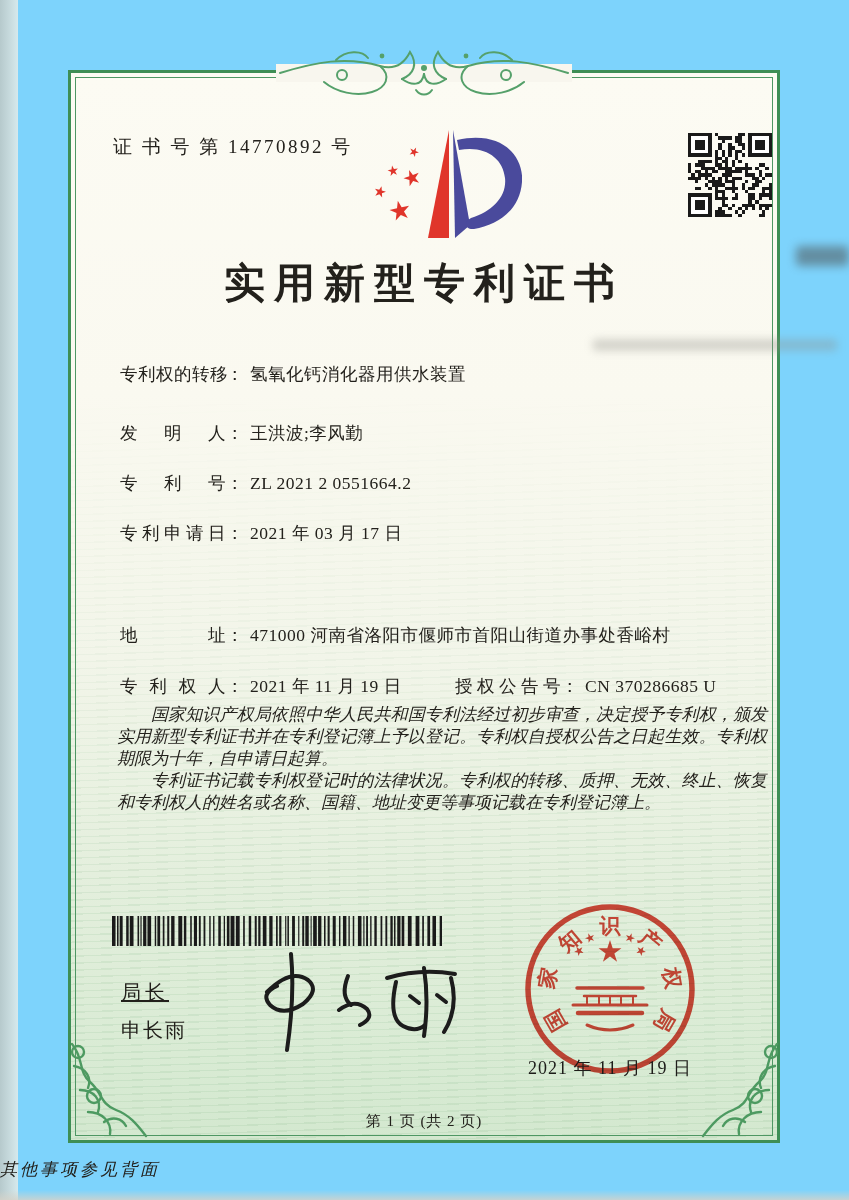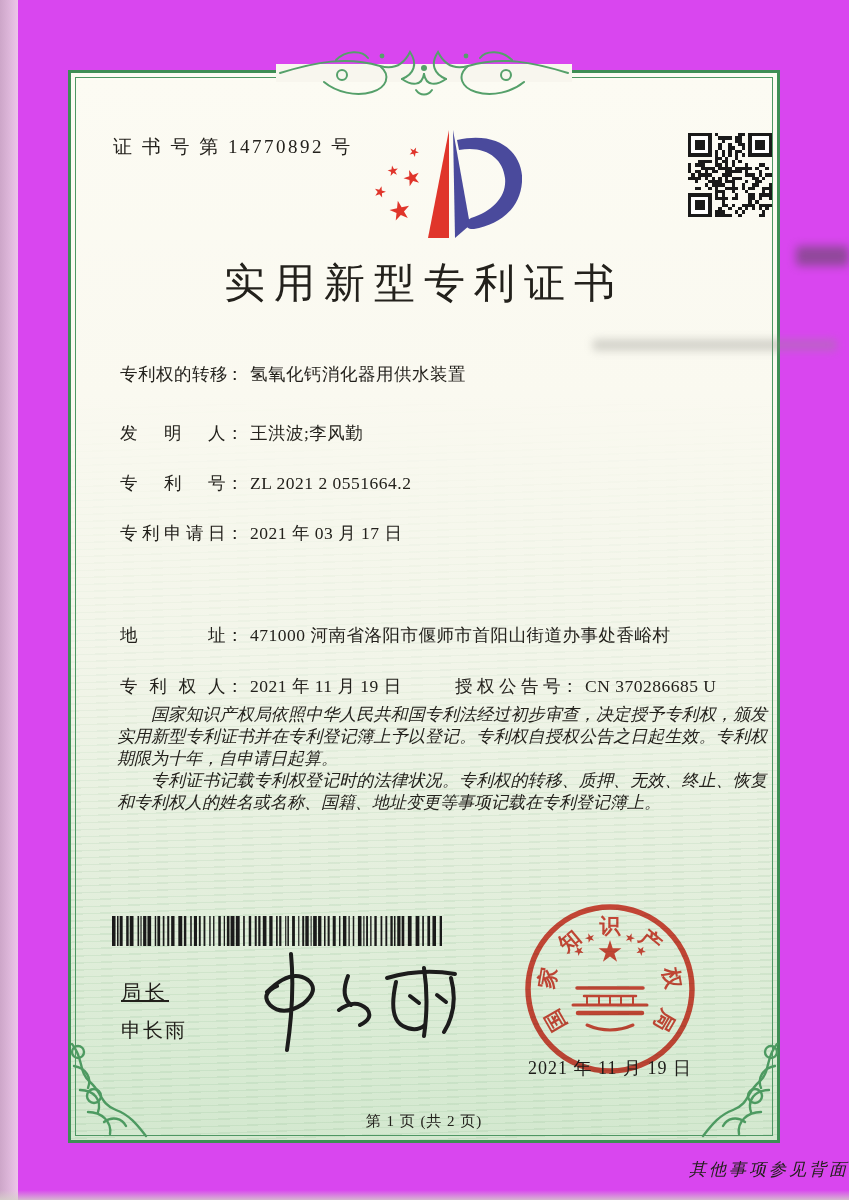--- a/index.html
+++ b/index.html
@@ -1,18 +1,18 @@
 <!DOCTYPE html>
 <html><head>
 <meta charset="utf-8">
 <style>
   html,body{margin:0;padding:0;background:#e9e6dd;}
   .page{
     position:relative; width:849px; height:1200px; margin:0 auto;
-    background:#d946ef; overflow:hidden;
+    background:#7dd3fc; overflow:hidden;
     font-family:"Liberation Serif","DejaVu Serif",serif;
     color:#23211c;
   }
   .edge-shadow{position:absolute;left:0;top:0;width:18px;height:100%;
     background:linear-gradient(90deg,#c9c6bc,#f3f0e7);opacity:.75;}
   .edge-shadow-bottom{position:absolute;left:0;bottom:0;width:100%;height:10px;
     background:linear-gradient(0deg,#d6d3c9,rgba(243,240,231,0));opacity:.8;}
 
   
   .frame{position:absolute;left:68px;top:70px;width:712px;height:1073px;
@@ -25,21 +25,21 @@
     -webkit-mask-image:linear-gradient(180deg,transparent 0 30%,rgba(0,0,0,.45) 55%,#000 78%);
     mask-image:linear-gradient(180deg,transparent 0 30%,rgba(0,0,0,.45) 55%,#000 78%);}
 
   .orn{position:absolute;}
 
   
   .cert-number{position:absolute;left:113px;top:134px;font-size:19px;letter-spacing:2.5px;}
   .logo{position:absolute;left:352px;top:126px;width:170px;height:120px;}
   .qr{position:absolute;left:688px;top:133px;width:84px;height:84px;}
   .title{position:absolute;left:68px;top:256px;width:712px;text-align:center;
-    font-size:41px;font-weight:400;letter-spacing:9px;}
+    font-size:41px;font-weight:700;letter-spacing:9px;}
 
   
   .row{position:absolute;left:120px;width:660px;font-size:17.5px;letter-spacing:.5px;white-space:nowrap;}
   .flabel{display:inline-block;width:106px;text-align:justify;text-align-last:justify;vertical-align:bottom;}
   .fcolon{display:inline-block;margin-right:6px;}
   .pair2{position:absolute;left:335px;top:0;}
   .r0{top:362px}.r1{top:421px}.r2{top:471px}.r3{top:521px}.r4{top:572px}.r5{top:623px}.r6{top:674px}
 
   
   .body-text{position:absolute;left:117px;top:704px;width:650px;
@@ -49,21 +49,21 @@
   
   .barcode{position:absolute;left:112px;top:916px;width:330px;height:30px;}
   .director-title{position:absolute;left:121px;top:979px;font-size:20px;letter-spacing:4px;text-decoration:underline;}
   .director-name{position:absolute;left:121px;top:1017px;font-size:20px;letter-spacing:2px;}
   .signature{position:absolute;left:245px;top:946px;width:230px;height:118px;}
   .seal{position:absolute;left:515px;top:894px;width:190px;height:190px;opacity:.92;mix-blend-mode:multiply;}
   .seal-date{position:absolute;left:508px;top:1056px;width:204px;text-align:center;
     font-size:18px;letter-spacing:1px;color:#1d1c19;}
   .page-number{position:absolute;left:68px;top:1112px;width:712px;text-align:center;
     font-size:15px;letter-spacing:1px;}
-  .back-note{position:absolute;left:0;top:1158px;width:849px;text-align:right;
+  .back-note{position:absolute;left:0;top:1158px;width:849px;text-align:left;
     font-size:17px;letter-spacing:3px;font-style:italic;}
 
   
   .ghost1{position:absolute;left:796px;top:246px;width:53px;height:20px;background:#4a4a48;
     filter:blur(5px);opacity:.5;border-radius:4px;}
   .ghost2{position:absolute;left:592px;top:339px;width:246px;height:12px;background:#8d8d86;
     filter:blur(4px);opacity:.35;border-radius:6px;}
 </style>
 </head>
 <body>

